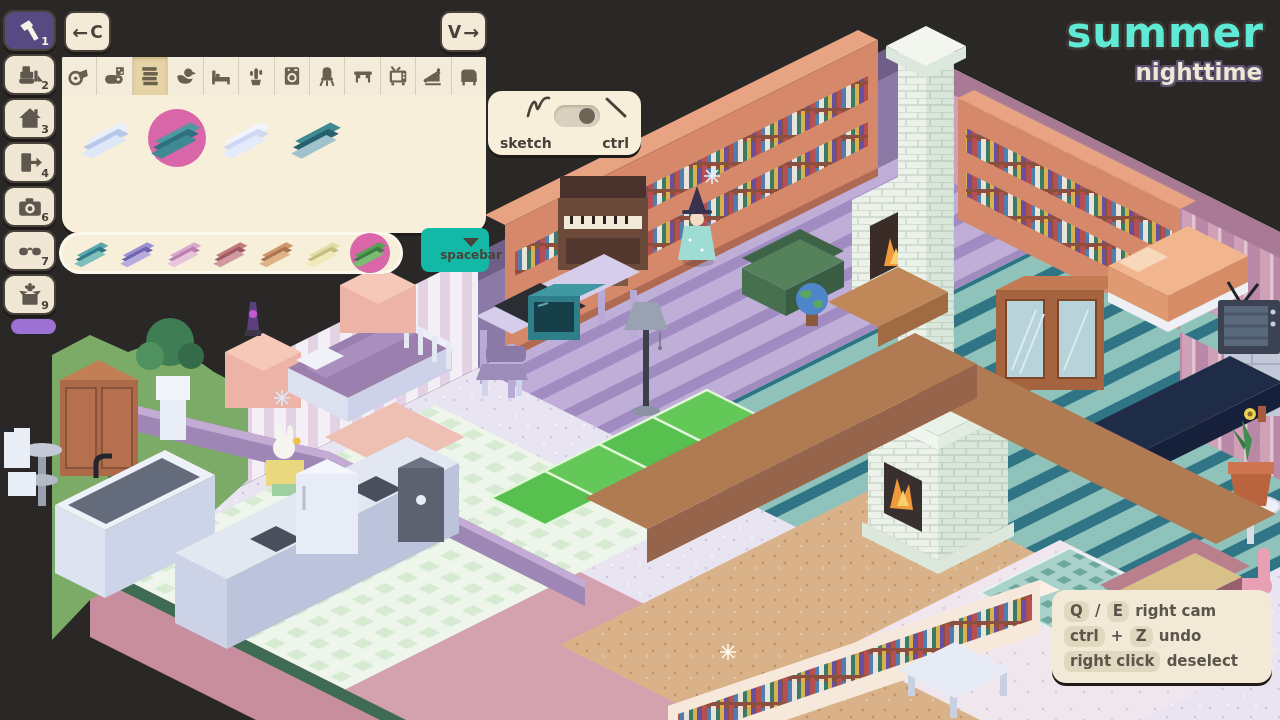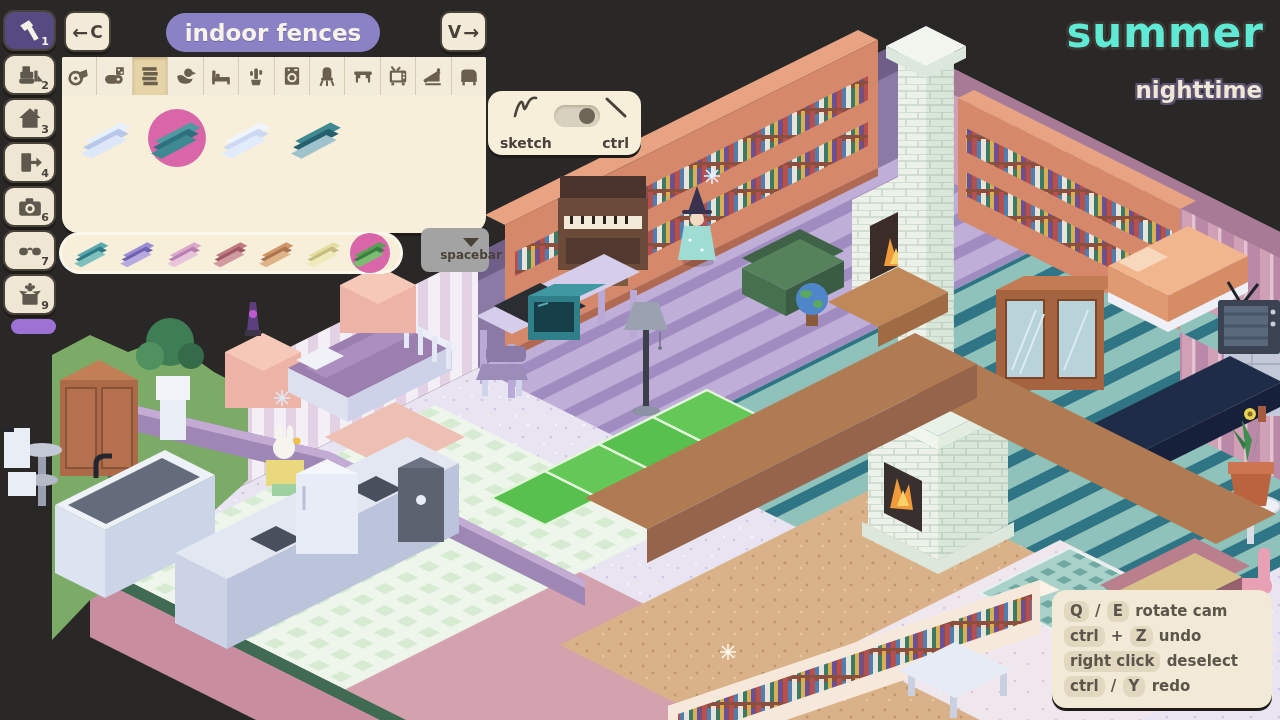--- a/index.html
+++ b/index.html
@@ -49,43 +49,43 @@
 
   
   .swatch-bar{position:absolute;left:62px;top:235px;width:338px;height:36px;background:#f8efdb;border-radius:18px;
               box-shadow:0 0 0 3px #fdf8ee,0 3px 0 #1e1b19;display:flex;align-items:center;padding:2px 8px;gap:2px;}
   .swatch-cell{width:46px;height:32px;position:relative;display:flex;align-items:center;justify-content:center;cursor:pointer;}
   .swatch-cell .ring{display:none;position:absolute;width:40px;height:40px;border-radius:50%;background:#d866a8;}
   .swatch-cell.selected .ring{display:block;}
   .swatch-cell svg{position:relative;width:42px;height:30px;}
 
   
-  .spacebar-tag{position:absolute;left:421px;top:228px;width:68px;height:44px;background:#a3a3a3;border-radius:8px;
+  .spacebar-tag{position:absolute;left:421px;top:228px;width:68px;height:44px;background:#14b8a6;border-radius:8px;
                 display:flex;flex-direction:column;align-items:center;justify-content:center;gap:1px;cursor:pointer;padding-left:32px;}
   .spacebar-tag .tri{width:0;height:0;border-left:8px solid transparent;border-right:8px solid transparent;
                      border-top:9px solid #49423a;}
   .spacebar-tag .lbl{font-size:12px;font-weight:bold;color:#49423a;}
 
   
   .mode-panel{position:absolute;left:488px;top:91px;width:153px;height:64px;background:#f8efdb;border-radius:14px;
               box-shadow:0 3px 0 #1e1b19;display:flex;align-items:center;justify-content:space-between;padding:6px 12px;}
-  .mode-side{display:flex;flex-direction:column;align-items:center;gap:16px;}
+  .mode-side{display:flex;flex-direction:column;align-items:flex-end;gap:16px;}
   .mode-side svg{width:26px;height:24px;}
   .mode-side .lbl{font-size:14px;font-weight:bold;color:#49423a;}
   .toggle-track{width:46px;height:22px;border-radius:11px;background:#d8d1bf;box-shadow:inset 0 2px 3px #b8b09a;
                 position:relative;margin-bottom:14px;cursor:pointer;}
   .toggle-track .knob{position:absolute;top:3px;width:16px;height:16px;border-radius:50%;background:#6e6557;left:5px;}
   .toggle-track.right .knob{left:auto;right:5px;}
 
   
   .season-box{position:absolute;right:16px;top:8px;text-align:right;}
   .season-main{font-size:42px;font-weight:bold;color:#5eead4;letter-spacing:1px;
     text-shadow:-3px 0 0 #3b3733,3px 0 0 #3b3733,0 -3px 0 #3b3733,0 3px 0 #3b3733,
                 -2px -2px 0 #3b3733,2px 2px 0 #3b3733,-2px 2px 0 #3b3733,2px -2px 0 #3b3733;}
-  .season-sub{font-size:23px;font-weight:bold;color:#efe8d6;margin-top:20px;margin-right:2px;
+  .season-sub{font-size:23px;font-weight:bold;color:#efe8d6;margin-top:2px;margin-right:2px;
     text-shadow:-2px 0 0 #5c5270,2px 0 0 #5c5270,0 -2px 0 #5c5270,0 2px 0 #5c5270,
                 -2px -2px 0 #5c5270,2px 2px 0 #5c5270,-2px 2px 0 #5c5270,2px -2px 0 #5c5270;}
 
   
   .hints-panel{position:absolute;left:1052px;top:590px;width:220px;background:#f2e9d6;border-radius:14px;
                box-shadow:0 3px 0 #1e1b19;padding:9px 12px;}
   .hint-line{font-size:15px;font-weight:bold;color:#5c554b;line-height:25px;white-space:nowrap;}
   .hint-pill{background:#e2d7bf;border-radius:8px;padding:0px 6px;display:inline-block;line-height:21px;}
   .hint-text{padding:0 1px;}
 </style>
@@ -539,23 +539,20 @@
       </svg>
       <span class="hotkey">9</span>
     </div>
   </div>
   <div class="mini-pill"></div>
 
   <div class="nav-btn back-btn">
     <span class="arrow">←</span>
     <span>C</span>
   </div>
-  <div class="title-pill">
-    <span>indoor fences</span>
-  </div>
   <div class="nav-btn next-btn">
     <span>V</span>
     <span class="arrow">→</span>
   </div>
 
   <div class="cat-row">
     <div class="cat-btn">
       <svg viewBox="0 0 20 20">
         <circle cx="7" cy="12" r="5.5" fill="none" stroke="#6b5f4e" stroke-width="2.4"></circle>
         <circle cx="7" cy="12" r="1.6" fill="#6b5f4e"></circle>
@@ -772,20 +769,19 @@
     </div>
   </div>
 
   <div class="season-box">
     <div class="season-main">summer</div>
     <div class="season-sub">nighttime</div>
   </div>
 
   <div class="hints-panel">
     <div id="hints-list">
-        <div class="hint-line"><span class="hint-pill">Q</span> <span class="hint-text">/</span> <span class="hint-pill">E</span> <span class="hint-text">rotate cam</span></div>
+        <div class="hint-line"><span class="hint-pill">Q</span> <span class="hint-text">/</span> <span class="hint-pill">E</span> <span class="hint-text">right cam</span></div>
         <div class="hint-line"><span class="hint-pill">ctrl</span> <span class="hint-text">+</span> <span class="hint-pill">Z</span> <span class="hint-text">undo</span></div>
         <div class="hint-line"><span class="hint-pill">right click</span> <span class="hint-text">deselect</span></div>
-        <div class="hint-line"><span class="hint-pill">ctrl</span> <span class="hint-text">/</span> <span class="hint-pill">Y</span> <span class="hint-text">redo</span></div>
       </div>
   </div>
 
 </div>
 
 </body></html>

